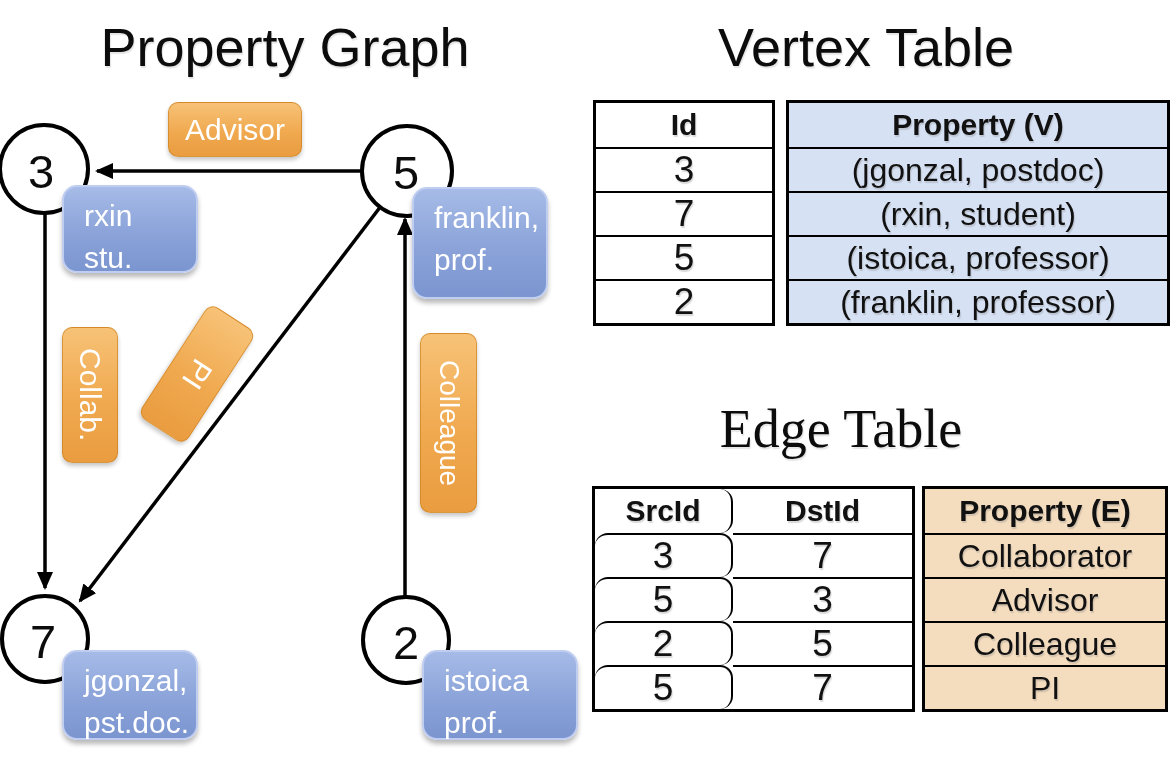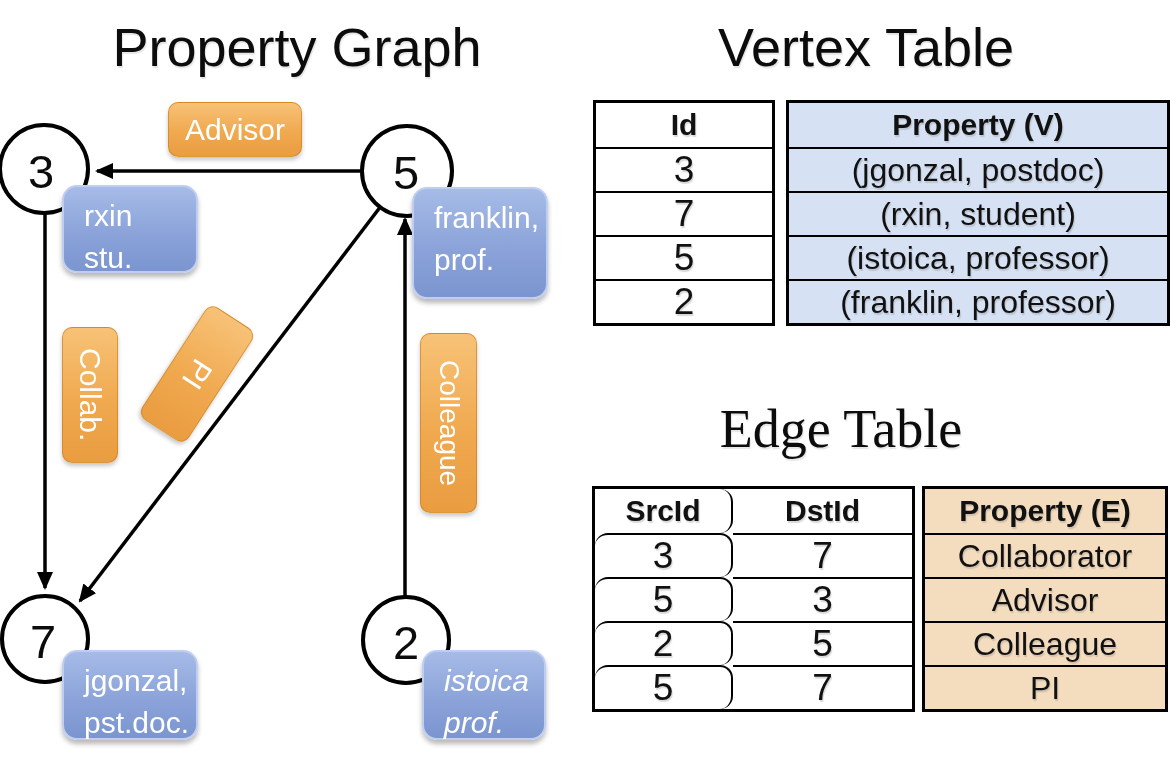--- a/index.html
+++ b/index.html
@@ -18,21 +18,21 @@
   .big-title {
     position: absolute;
     text-align: center;
     font-size: 54px;
     font-weight: 300;
     letter-spacing: 0px;
     color: #0c0c0c;
     text-shadow: 1px 2px 1px rgba(150,150,150,0.25);
     white-space: nowrap;
   }
-  .title-graph  { left: 12px;   top: 16px;  width: 570px; }
+  .title-graph  { left: 0px;   top: 16px;  width: 570px; }
   .title-vertex { left: 585px; top: 16px;  width: 562px; }
   .title-edge   { left: 585px; top: 398px; width: 512px; font-family: Liberation Serif, serif; }
 
   
   .graph-svg { position: absolute; left: 0; top: 0; }
   .graph-svg line   { stroke: #000; stroke-width: 3.5; }
   .graph-svg circle { fill: #fff; stroke: #000; stroke-width: 4; }
 
   
   .node-num {
@@ -84,21 +84,21 @@
     color: #ffffff;
     font-size: 30px;
     font-weight: 300;
     line-height: 42px;
     padding: 8px 17px 0 20px;
     white-space: nowrap;
   }
   .vl-rxin     { left: 62px;  top: 185px; width: 136px; height: 88px; }
   .vl-franklin { left: 412px; top: 187px; width: 136px; height: 112px; }
   .vl-jgonzal  { left: 62px;  top: 650px; width: 136px; height: 90px; }
-  .vl-istoica  { left: 422px; top: 650px; width: 124px; height: 90px; font-style: italic; }
+  .vl-istoica  { left: 422px; top: 650px; width: 156px; height: 90px; }
 
   
   .tbl { position: absolute; display: flex; }
   .tbl-col { border: 3px solid #000; background: #fff; }
   .tbl-cell {
     height: 44px;
     display: flex;
     align-items: center;
     justify-content: center;
     border-top: 2px solid #000;

